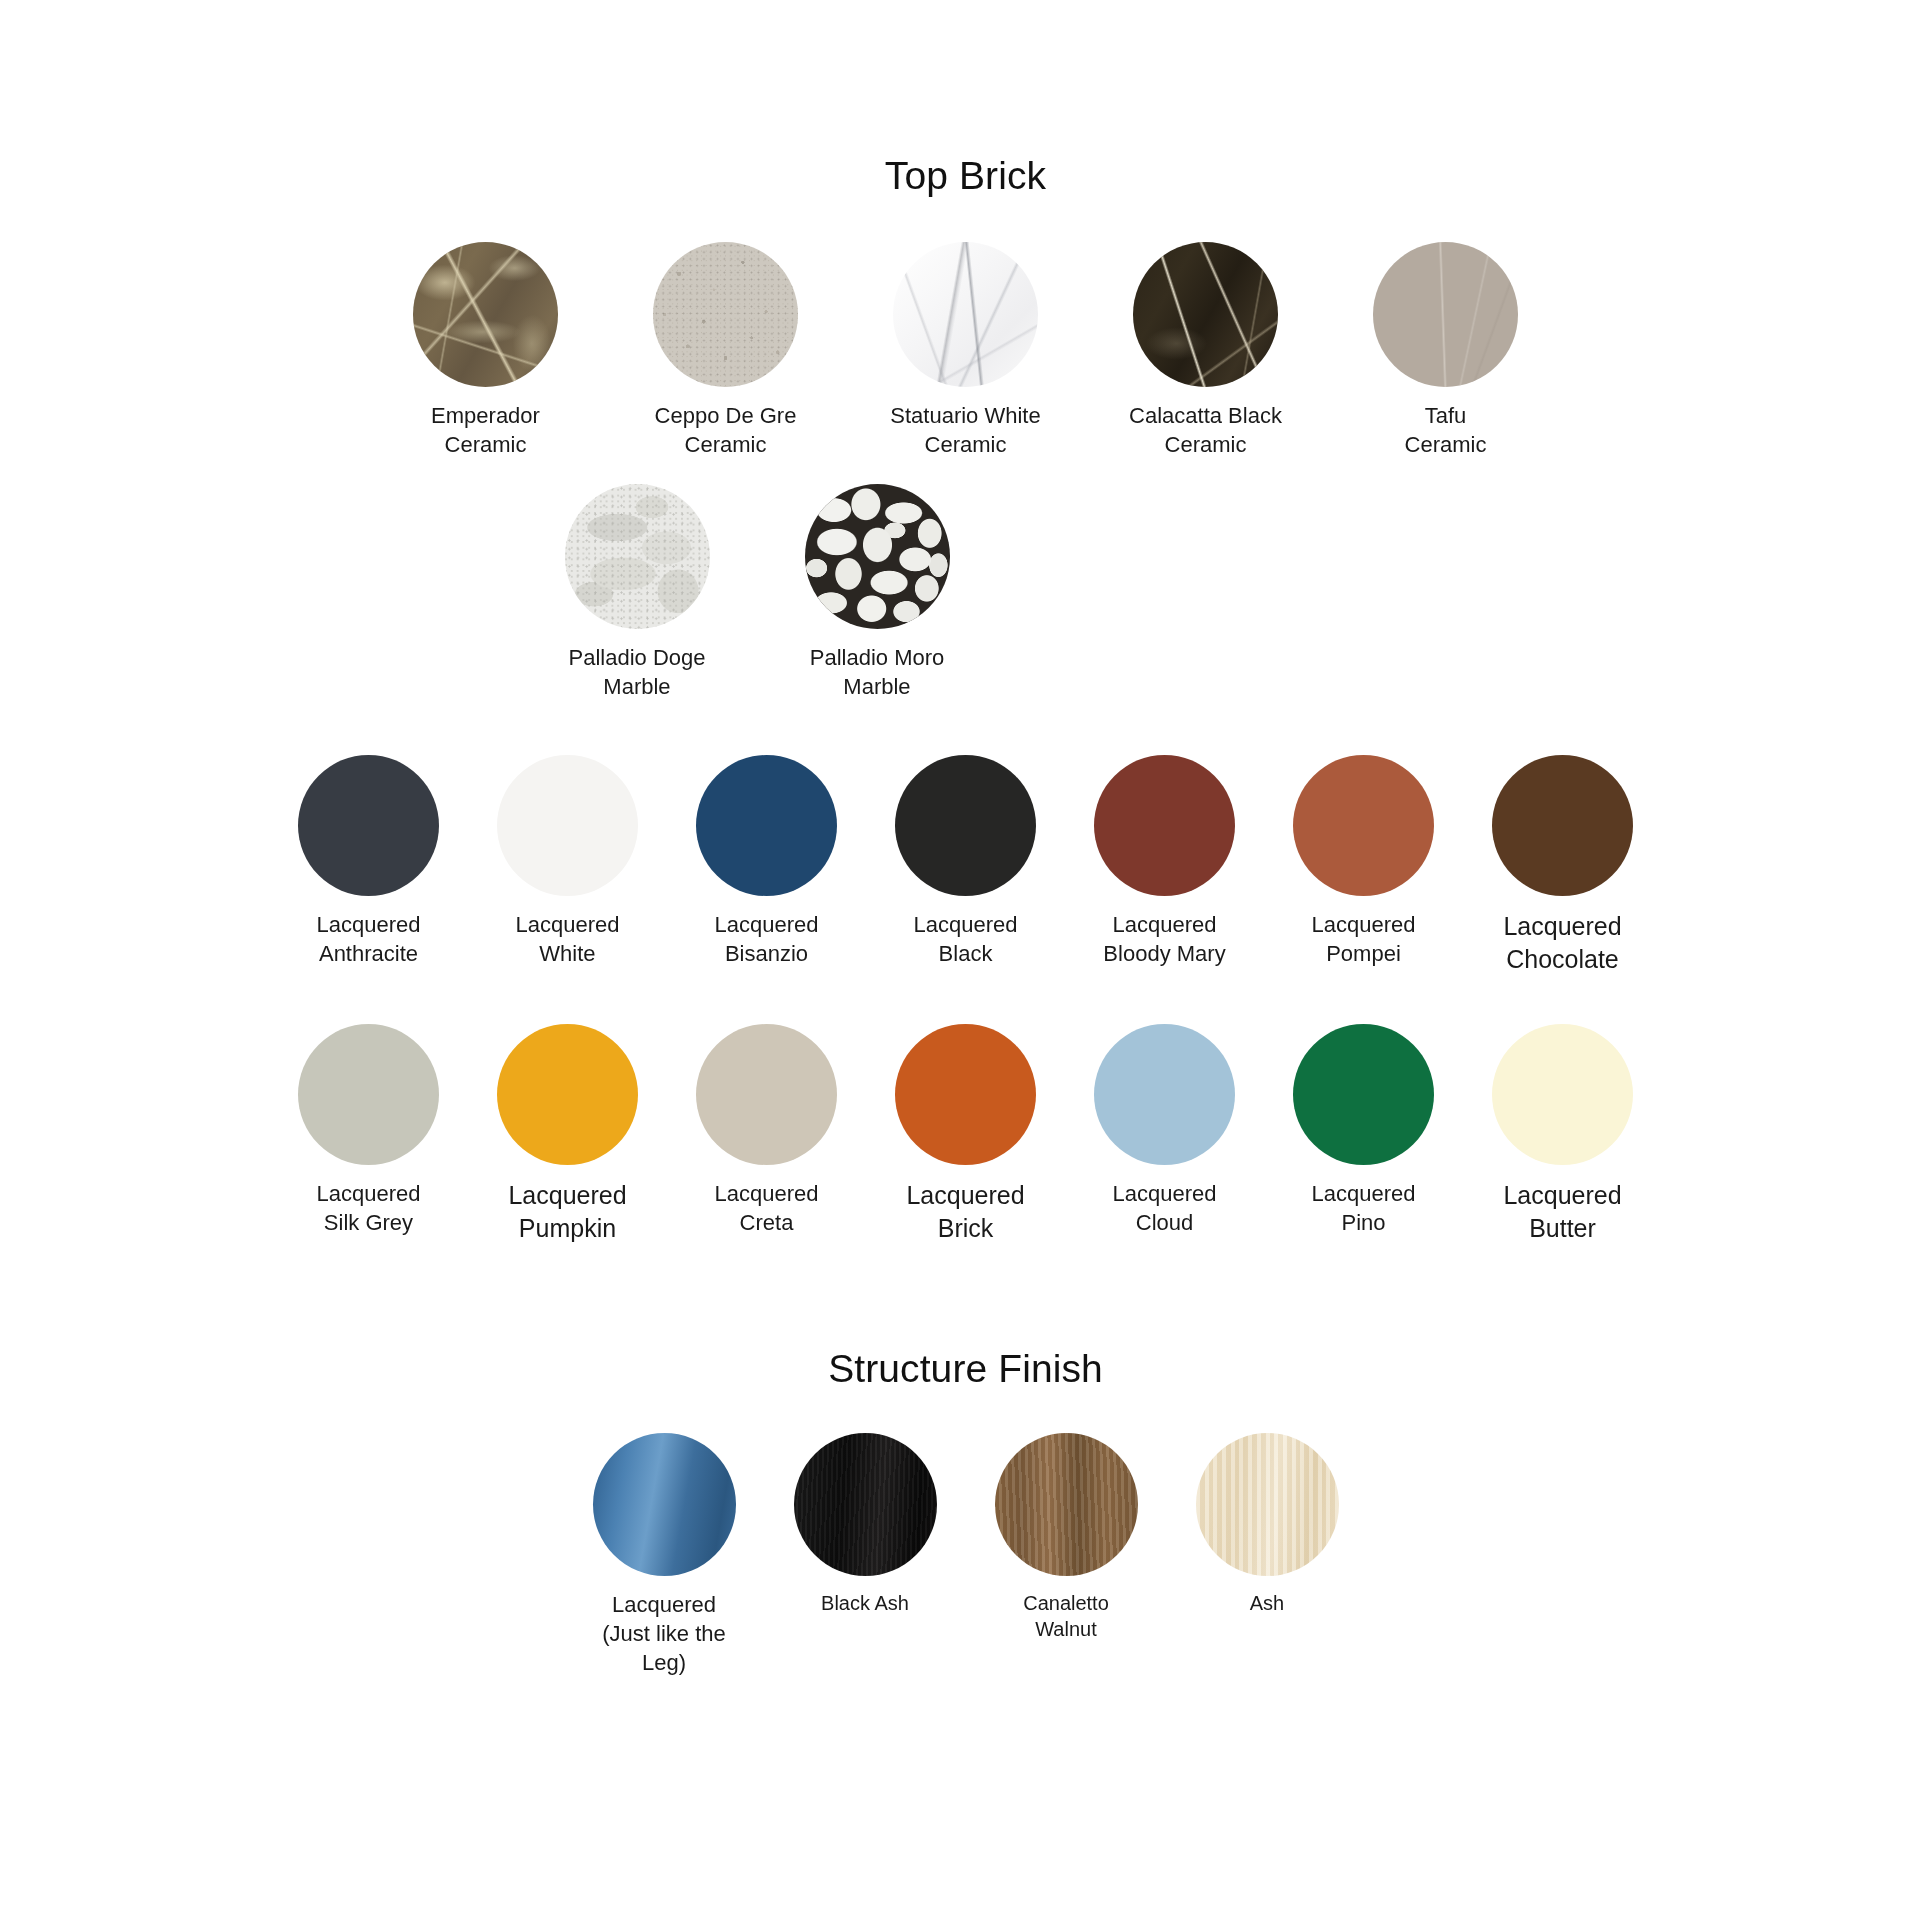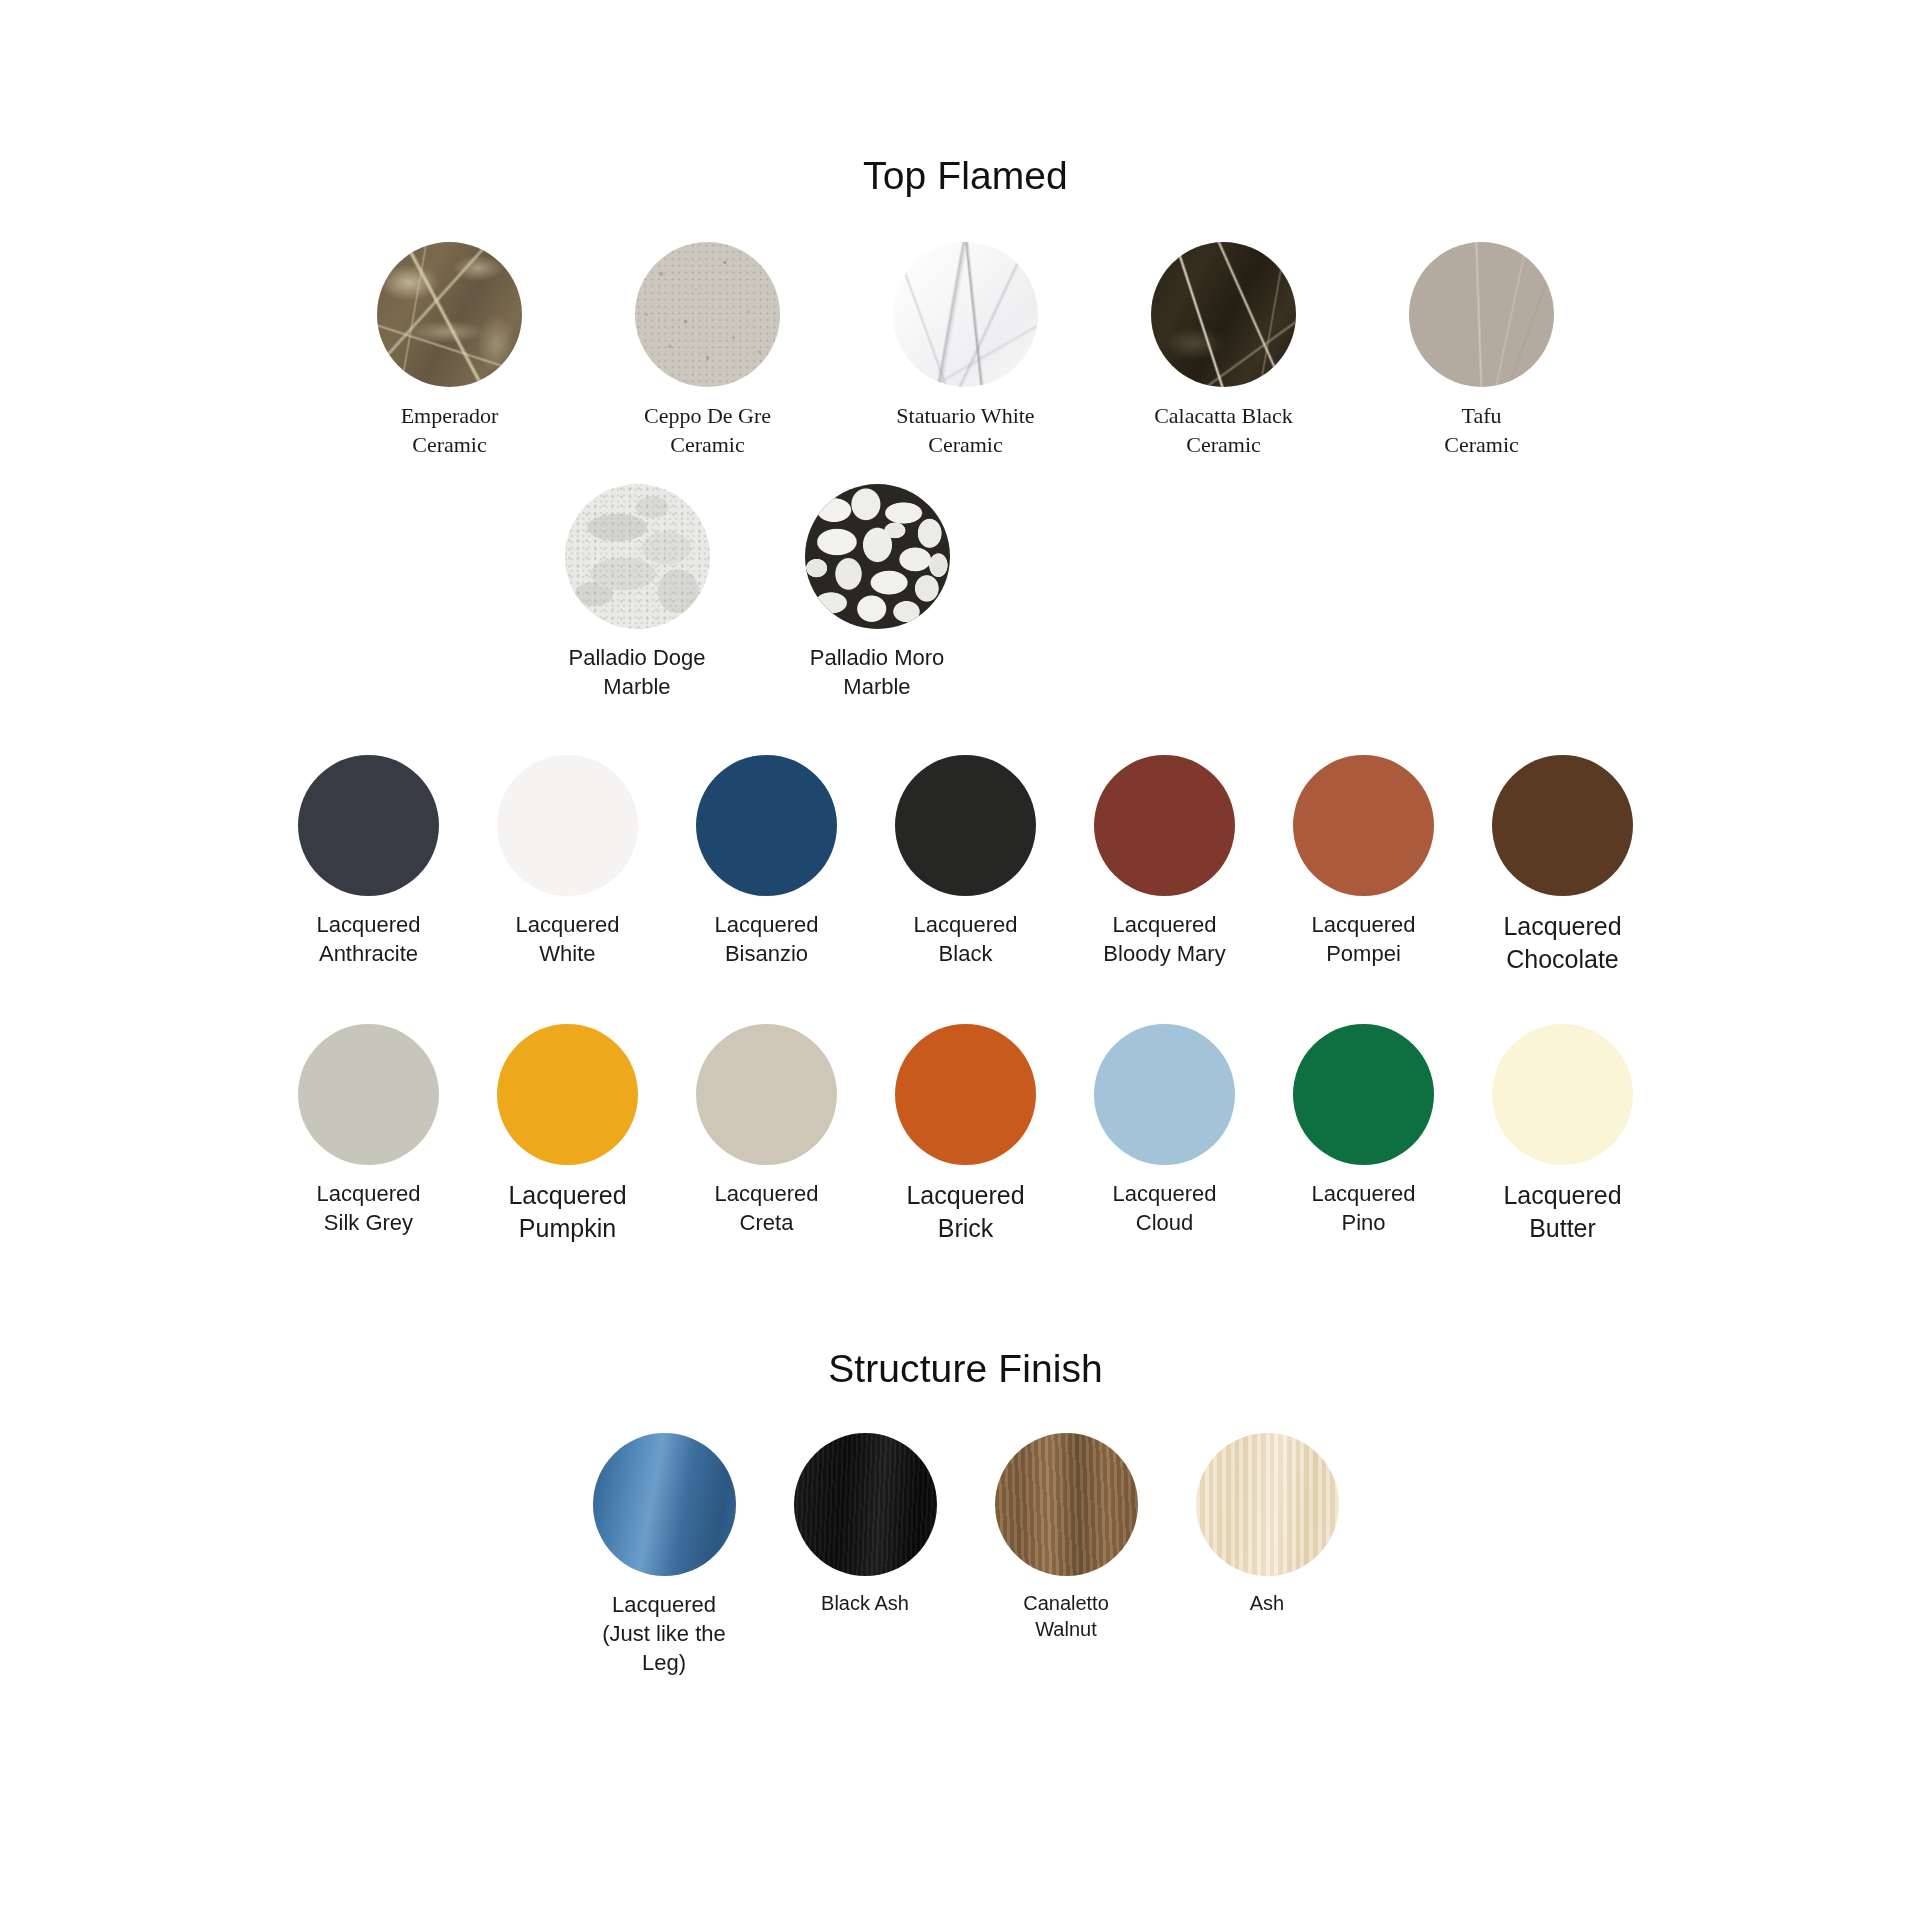--- a/index.html
+++ b/index.html
@@ -224,23 +224,23 @@
       repeating-linear-gradient(90deg, rgba(255,255,255,.30) 0 3.9px, rgba(200,176,138,.16) 3.9px 8.7px),
       linear-gradient(95deg, #efe2c6 0%, #e7d8b8 30%, #f4ead4 55%, #e4d4b2 78%, #f0e3c8 100%);
   }
 </style>
 </head>
 <body>
 
 <div class="page">
 
   <div>
-    <div class="section-title" style="margin-top:154px;">Top Flamed</div>
-
-    <div class="row" style="margin-top:44px; gap:84px;font-family:Liberation Serif, serif;">
+    <div class="section-title" style="margin-top:154px;">Top Brick</div>
+
+    <div class="row" style="margin-top:44px; gap:66px;">
       <div class="swatch-cell" style="width:174px;">
         <div class="swatch tex-emperador" style="width:145px;height:145px;"></div>
         <div class="label">Emperador
 Ceramic</div>
       </div>
       <div class="swatch-cell" style="width:174px;">
         <div class="swatch tex-ceppo" style="width:145px;height:145px;"></div>
         <div class="label">Ceppo De Gre
 Ceramic</div>
       </div>

